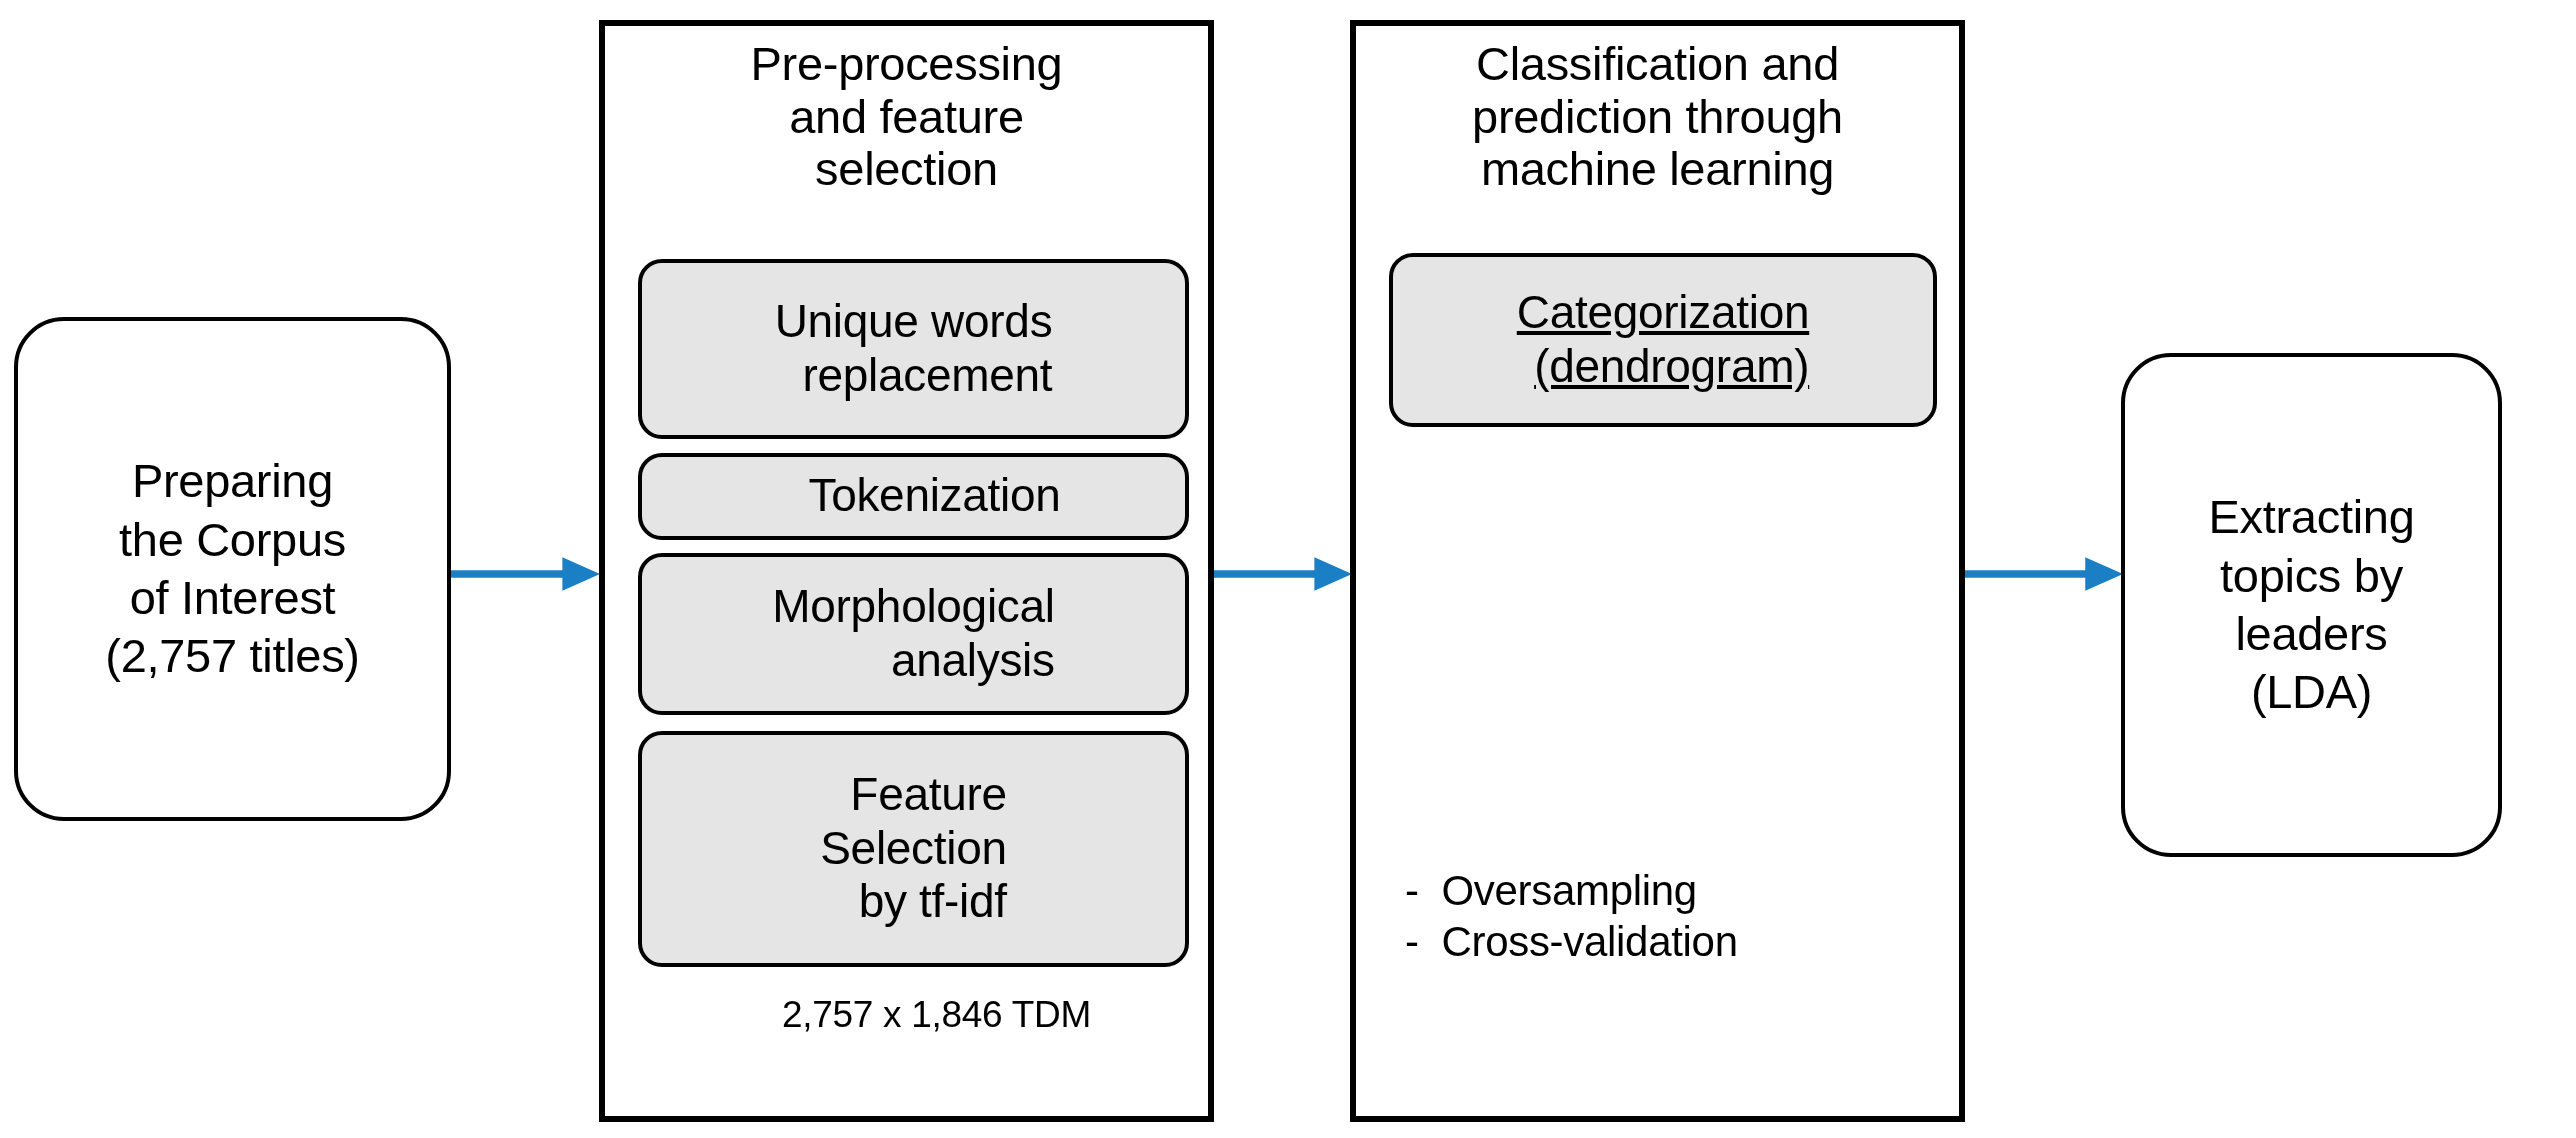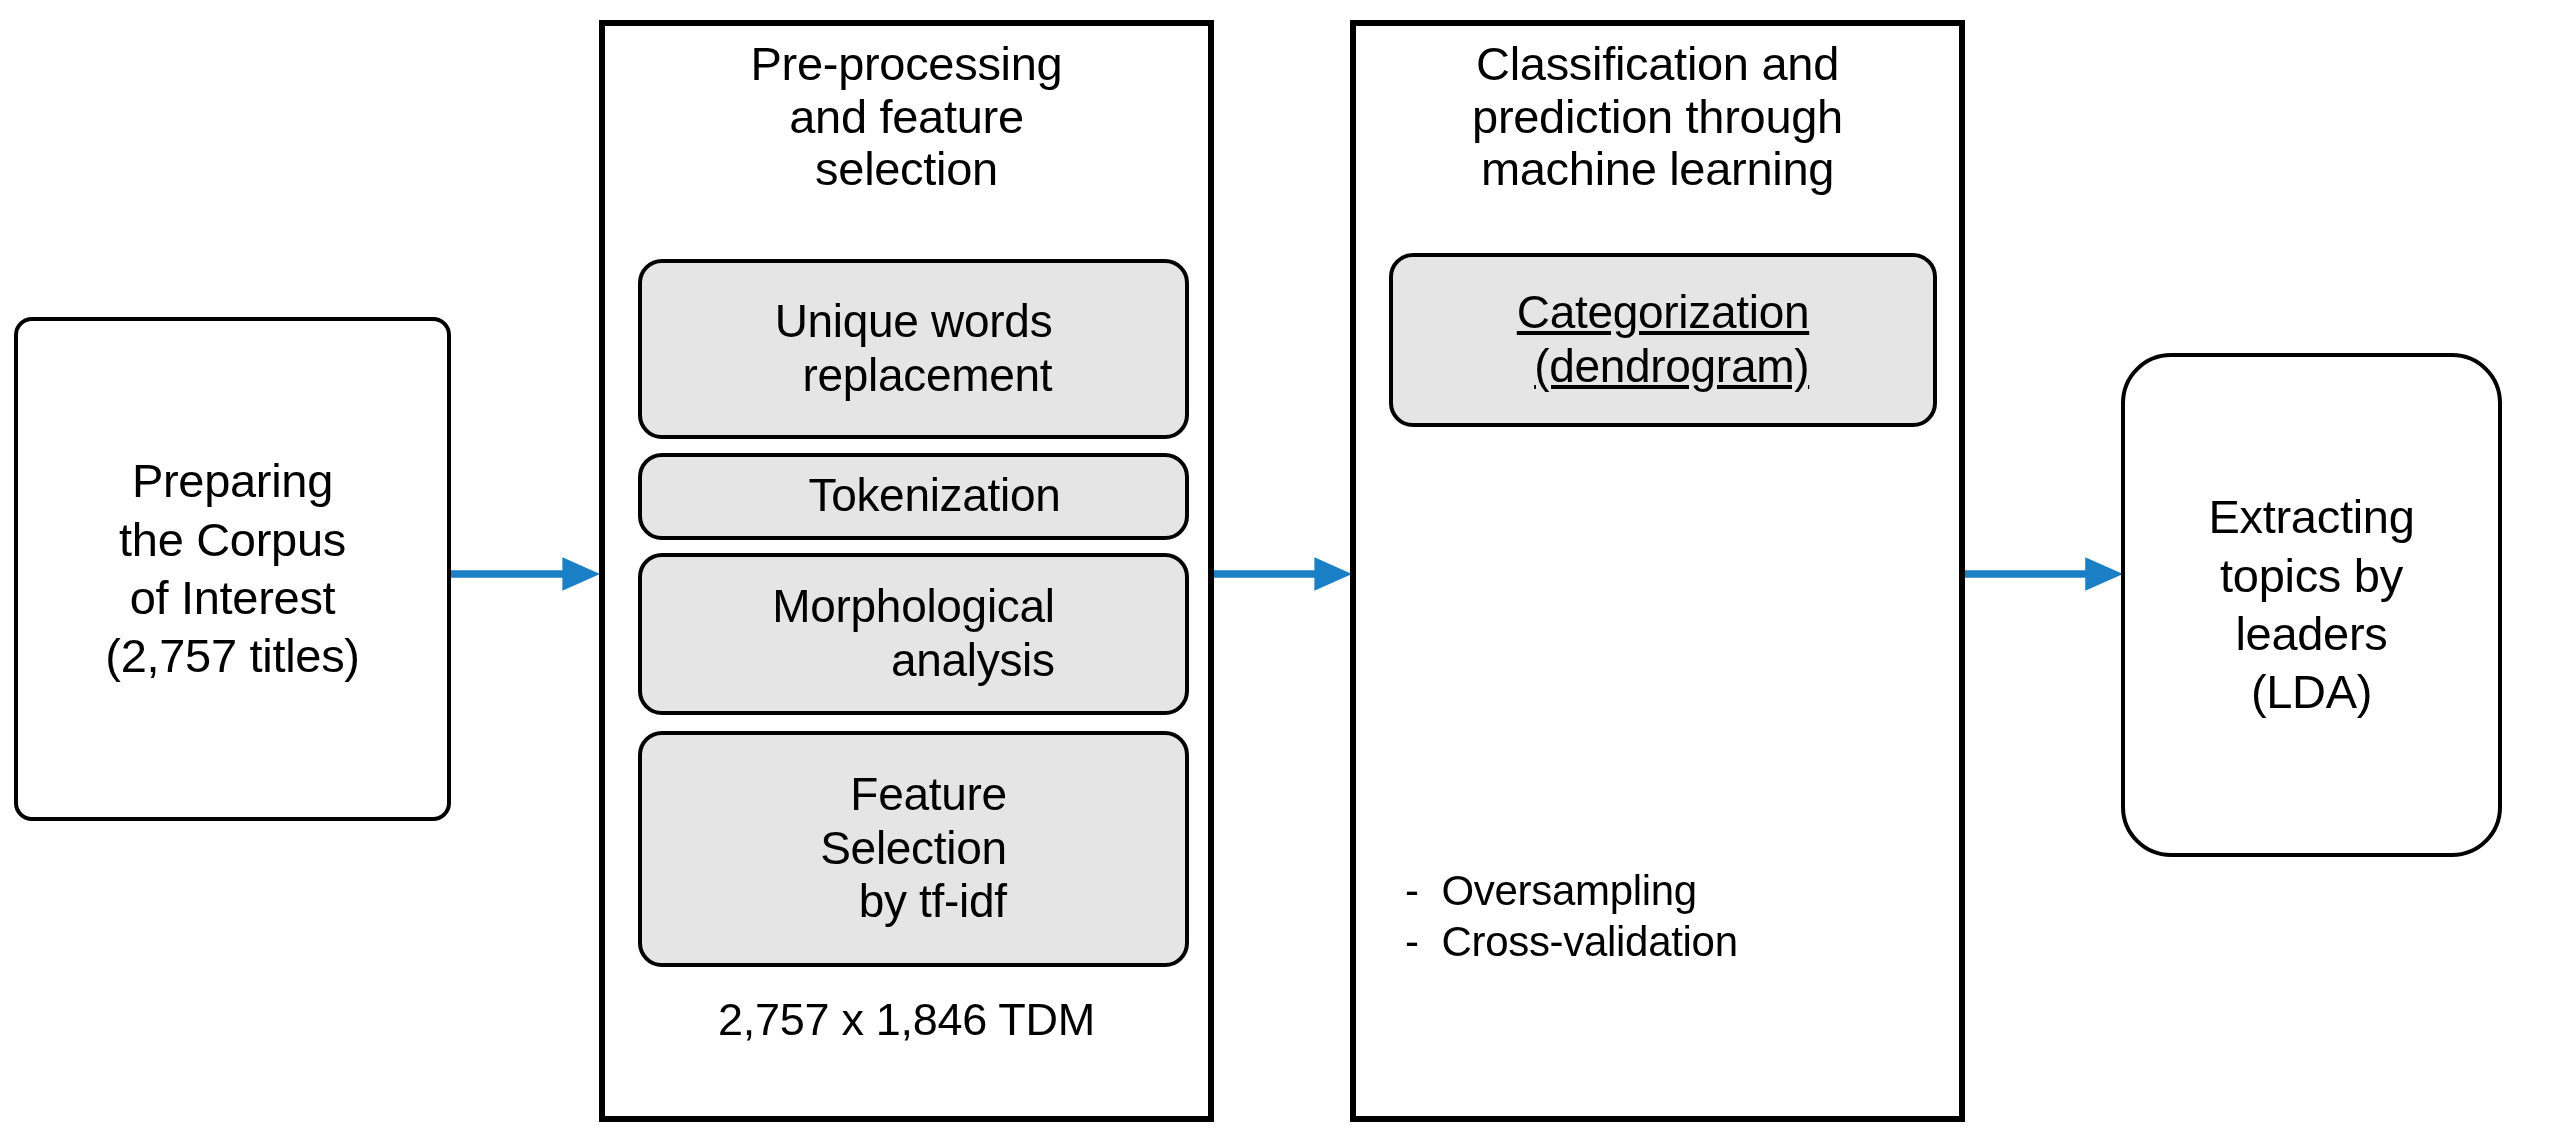--- a/index.html
+++ b/index.html
@@ -49,42 +49,43 @@
     display:flex;align-items:center;justify-content:center;
     text-align:right;
     line-height:1.16;
     font-size:46px;
     letter-spacing:-0.3px;
     white-space:pre-line;
   }
   .caption{
     position:absolute;
     text-align:center;
-    font-size:45px;
+    font-size:37px;
     letter-spacing:-0.3px;
     white-space:pre-line;
+    margin-left:30px;
   }
   .bullet{
     position:absolute;
     font-size:42px;
     letter-spacing:-0.3px;
     white-space:pre;
     text-align:left;
   }
 
   
   .arrow{position:absolute;height:42px;}
   .arrow svg{display:block;}
 </style>
 </head>
 <body>
 
 <div id="canvas">
 
-  <div class="stage-round" style="left:14px;top:317px;width:437px;height:504px;border-radius:18px;">
+  <div class="stage-round" style="left:14px;top:317px;width:437px;height:504px;">
     <div class="round-label">Preparing
 the Corpus
 of Interest
 (2,757 titles)</div>
   </div>
 
   <div class="arrow" style="left:451px;top:553px;width:149px;">
     <svg width="149" height="42" viewBox="0 0 214 60">
       <line x1="0" y1="30" x2="176" y2="30" stroke="#1a7fc4" stroke-width="11"></line>
       <polygon points="160,6 214,30 160,54" fill="#1a7fc4"></polygon>

